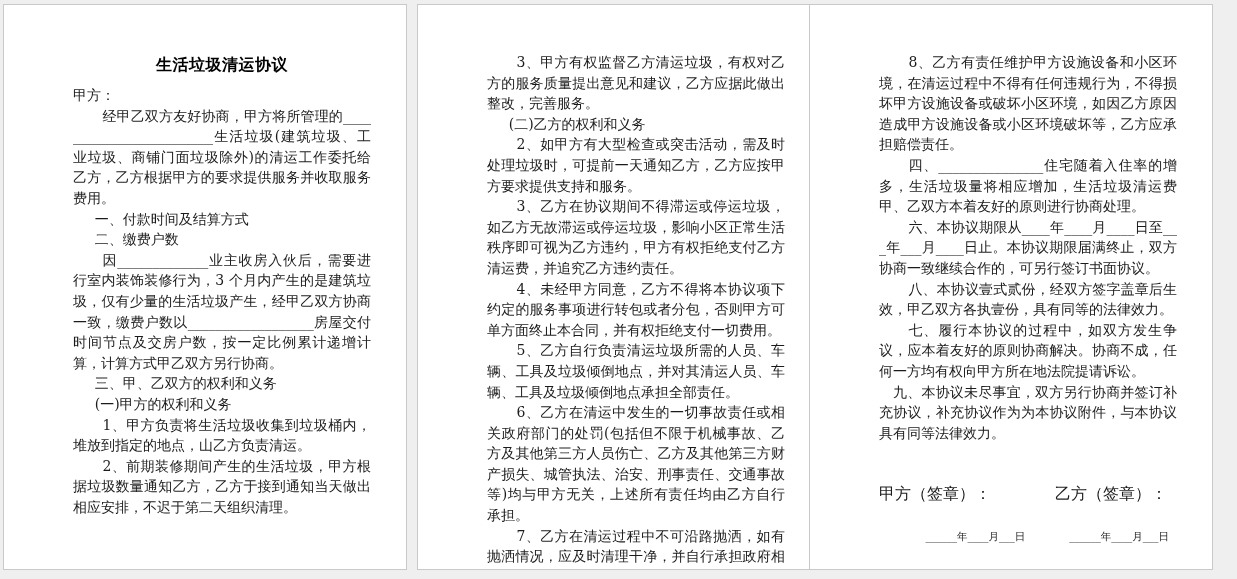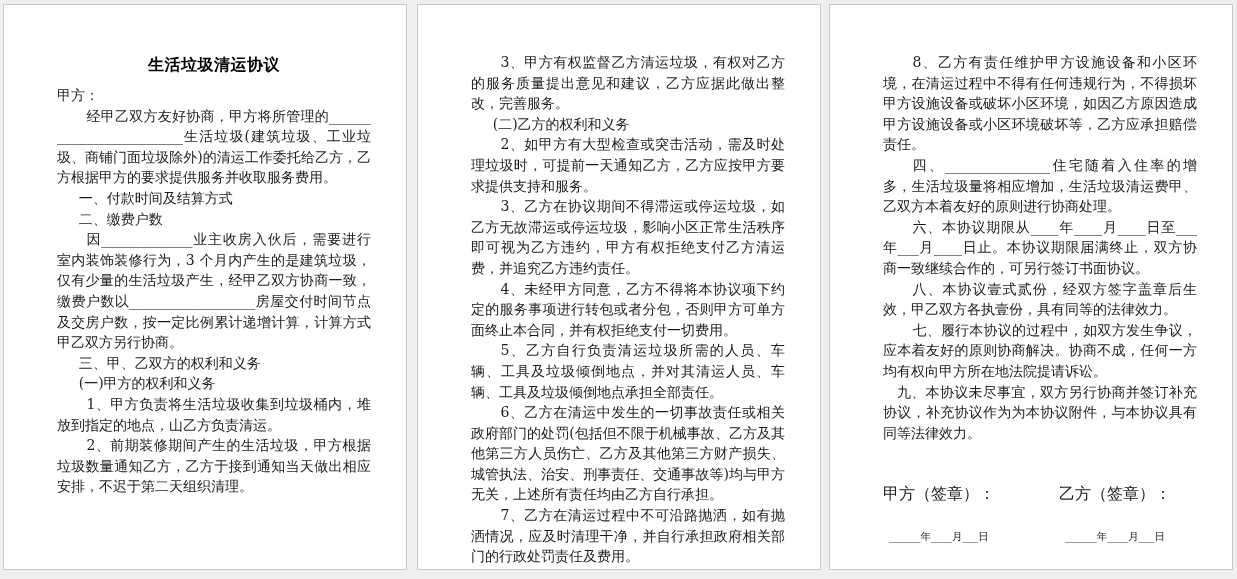--- a/index.html
+++ b/index.html
@@ -13,26 +13,26 @@
     font-family: "DejaVu Serif", "Liberation Serif", serif;
     color: #1b1b1b;
   }
   .page {
     position: absolute;
     top: 4px;
     width: 404px;
     height: 566px;
     background: #ffffff;
     border: 1px solid #c9c9c9;
-    padding: 47px 35px 0 53px;
+    padding: 47px 35px 0 69px;
     overflow: hidden;
   }
   .page-1 { left: 3px; }
   .page-2 { left: 417px; }
-  .page-3 { left: 829px; }
+  .page-3 { left: 809px; }
   .doc-title {
     font-size: 16px;
     font-weight: bold;
     text-align: center;
     line-height: 26px;
     margin: 0 0 7px 0;
     color: #000;
     letter-spacing: 0.5px;
   }
   .para {
@@ -52,20 +52,21 @@
     line-height: 20.6px;
     white-space: nowrap;
   }
   .sig-col-a { display: inline-block; width: 171px; }
   .sig-col-b { display: inline-block; }
   .date-row {
     margin-top: 21px;
     font-size: 10.5px;
     line-height: 20.6px;
     white-space: nowrap;
+    text-align: center;
   }
   .date-col-a { display: inline-block; width: 171px; padding-left: 6px; }
   .date-col-b { display: inline-block; padding-left: 8px; }
 </style>
 </head>
 <body>
 
 <div class="canvas">
 
   <section class="page page-1">

